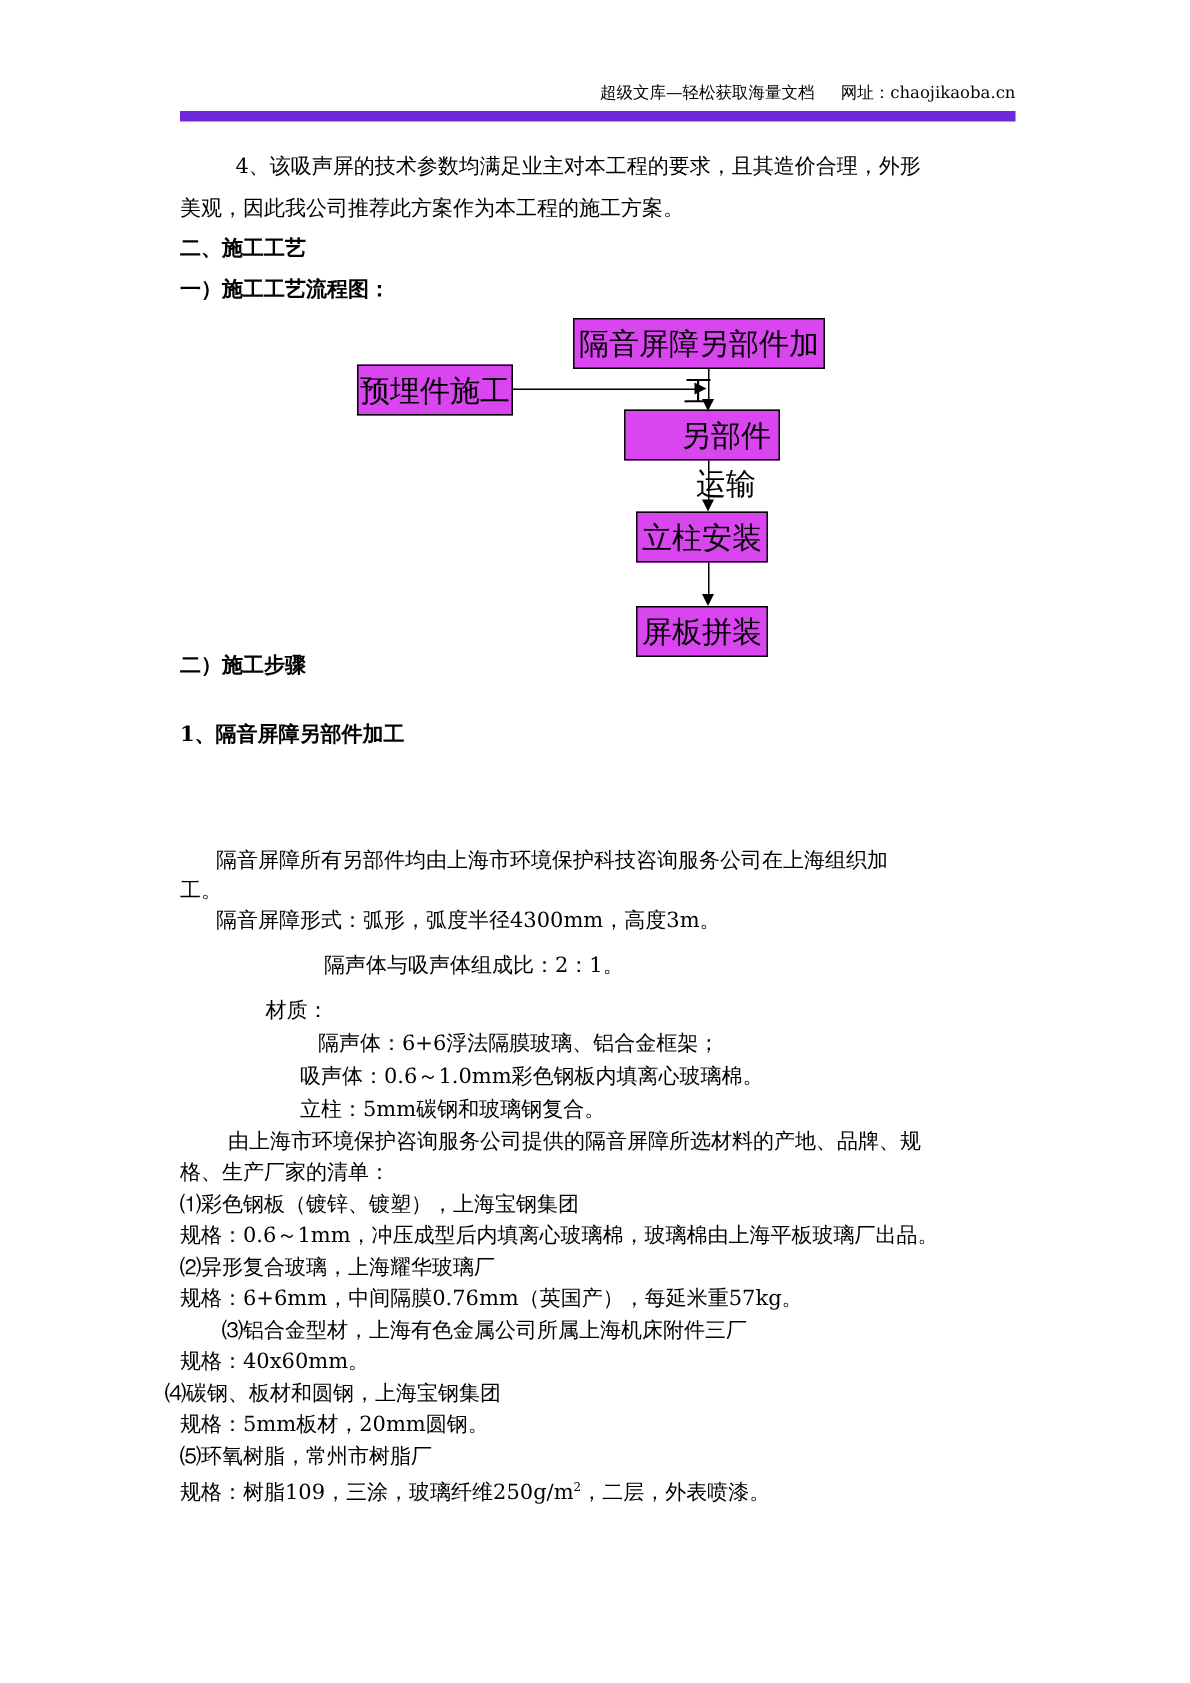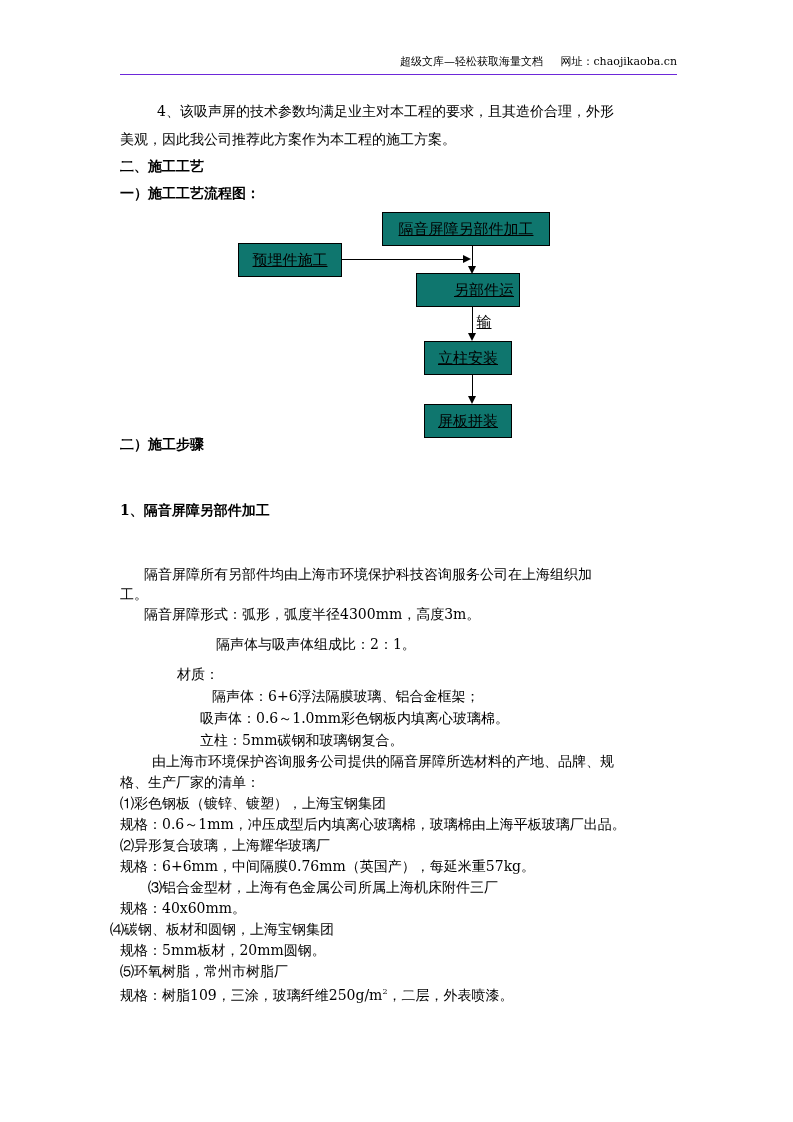--- a/index.html
+++ b/index.html
@@ -1,24 +1,24 @@
 <!DOCTYPE html>
 <html><head>
 <meta charset="utf-8">
 <style>
   html, body { margin:0; padding:0; background:#ffffff; }
   body { width:793px; height:1122px; position:relative; overflow:hidden;
          font-family:"DejaVu Serif","Liberation Serif",serif; color:#000; }
   .hdr { position:absolute; left:120px; top:54px; width:557px; height:20px;
-         border-bottom:1px solid #6d28d9; font-size:11px; text-align:right; }
+         border-bottom:7px solid #6d28d9; font-size:11px; text-align:right; }
   .hdr span { margin-left:14px; }
   .ln { position:absolute; font-size:14px; white-space:nowrap; line-height:20px; }
   .b { font-weight:bold; }
-  .box { position:absolute; border:1px solid #000; background:#0f766e; font-size:15px;
-         text-align:center; box-sizing:border-box;text-decoration:underline; }
+  .box { position:absolute; border:1px solid #000; background:#d946ef; font-size:20px;
+         text-align:center; box-sizing:border-box; }
   .vl { position:absolute; width:1px; background:#000; }
   .hl { position:absolute; height:1px; background:#000; }
   .ar { position:absolute; width:0; height:0; }
   .ar.down { border-left:4px solid transparent; border-right:4px solid transparent; border-top:8px solid #000; }
   .ar.right { border-top:4px solid transparent; border-bottom:4px solid transparent; border-left:8px solid #000; }
   sup { font-size:8px; }
 </style>
 </head>
 <body>
 
@@ -43,21 +43,21 @@
   <div class="ar down" style="left:468px;top:266px;"></div>
   <div class="hl" style="left:342px;top:259px;width:122px;"></div>
   <div class="ar right" style="left:463px;top:255px;"></div>
   <div class="vl" style="left:472px;top:307px;height:27px;"></div>
   <div class="ar down" style="left:468px;top:333px;"></div>
   <div class="vl" style="left:472px;top:375px;height:22px;"></div>
   <div class="ar down" style="left:468px;top:396px;"></div>
 </div>
 
 <div class="ln b" style="left:120px;top:434px;">二）施工步骤</div>
-<div class="ln b" style="left:120px;top:500px;">1、隔音屏障另部件加工</div>
+<div class="ln b" style="left:120px;top:480px;">1、隔音屏障另部件加工</div>
 
 <div class="ln" style="left:144px;top:564px;">隔音屏障所有另部件均由上海市环境保护科技咨询服务公司在上海组织加</div>
 <div class="ln" style="left:120px;top:584px;">工。</div>
 <div class="ln" style="left:144px;top:604px;">隔音屏障形式：弧形，弧度半径4300mm，高度3m。</div>
 <div class="ln" style="left:189px;top:634px;padding-left:27px;">隔声体与吸声体组成比：2：1。</div>
 <div class="ln" style="left:177px;top:664px;">材质：</div>
 <div class="ln" style="left:212px;top:686px;text-align:right;">隔声体：6+6浮法隔膜玻璃、铝合金框架；</div>
 <div class="ln" style="left:200px;top:708px;">吸声体：0.6～1.0mm彩色钢板内填离心玻璃棉。</div>
 <div class="ln" style="left:200px;top:730px;">立柱：5mm碳钢和玻璃钢复合。</div>
 <div class="ln" style="left:152px;top:751px;">由上海市环境保护咨询服务公司提供的隔音屏障所选材料的产地、品牌、规</div>

